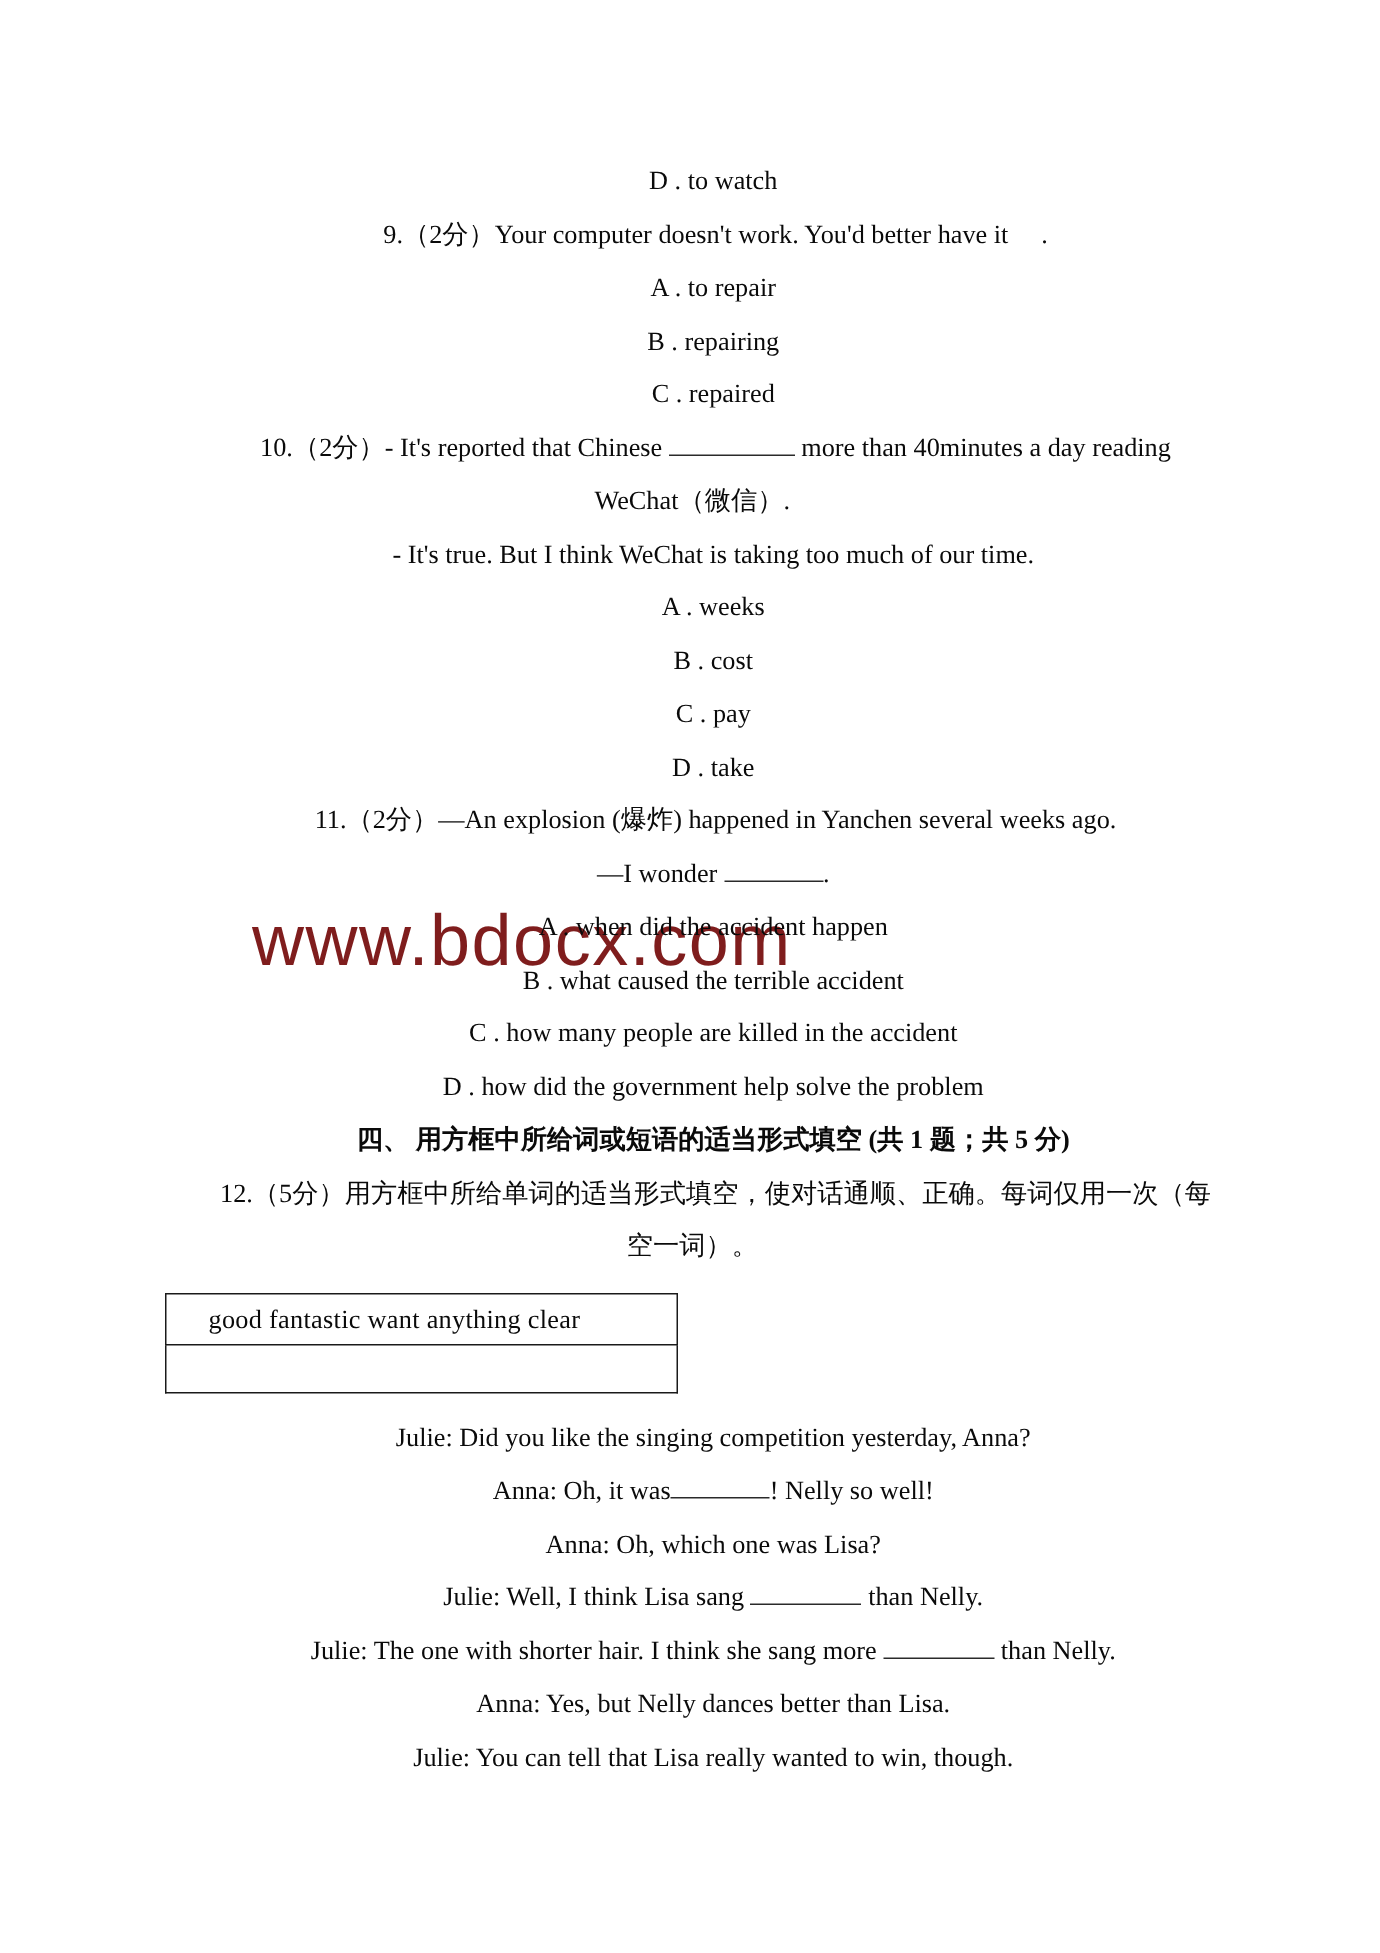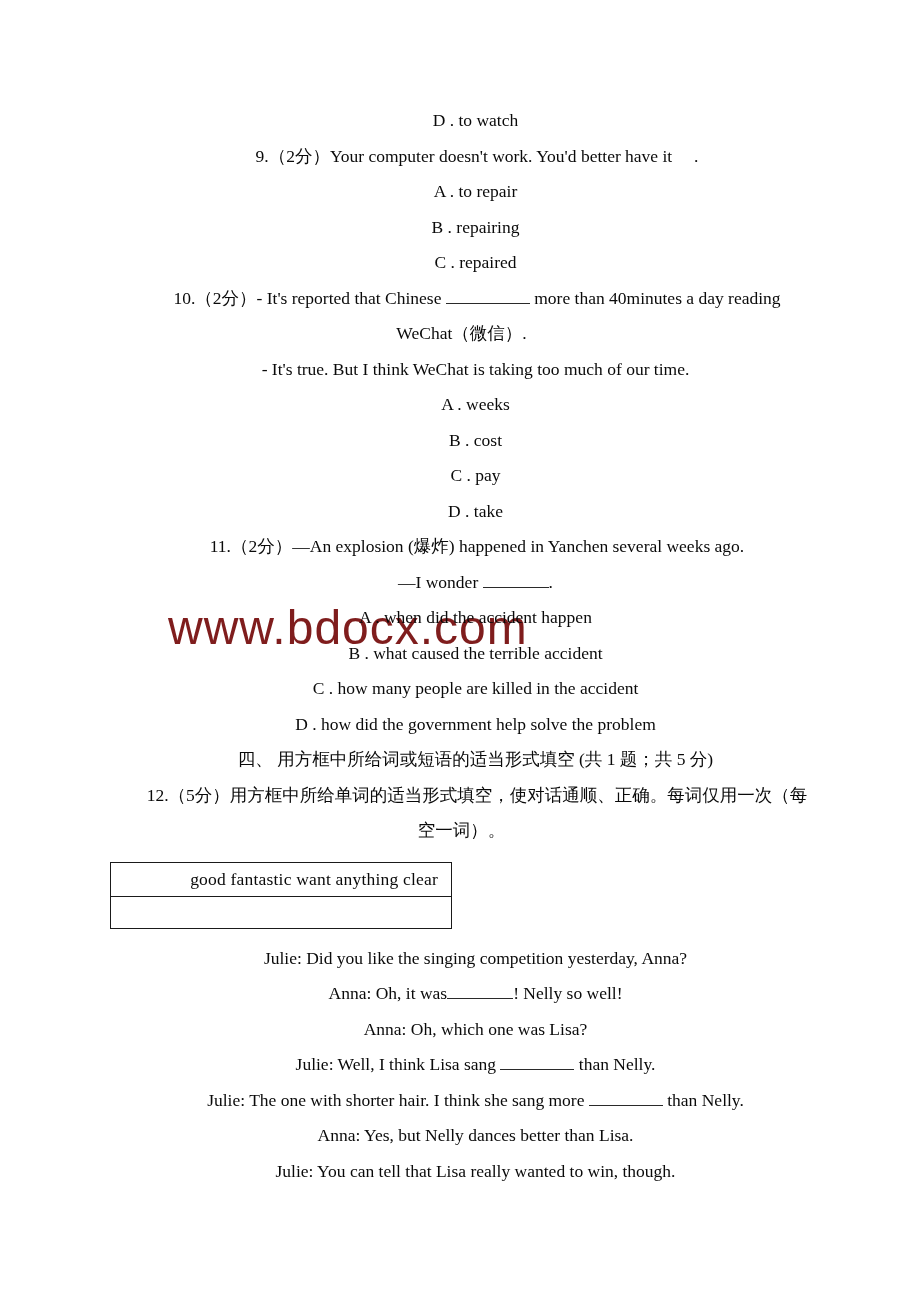--- a/index.html
+++ b/index.html
@@ -56,43 +56,44 @@
   .q {
     padding-left: 115px;
     text-indent: 31px;
   }
   .dlg {
     padding-left: 143px;
   }
   .sect {
     padding-left: 112px;
     text-indent: 31px;
+    font-weight: bold;
   }
   .cn {
     font-family: "Liberation Serif", "DejaVu Serif", serif;
   }
   .spacer-12 { height: 12px; }
 
   
   #wordbox {
     margin: 13px 0 0 110px;
     width: 342px;
     border-collapse: collapse;
     table-layout: fixed;
   }
   #wordbox td {
     border: 1.3px solid #1a1a1a;
     padding: 0;
     vertical-align: middle;
   }
   #wordbox td.words {
     height: 33px;
-    text-align: right;
+    text-align: left;
     font-size: 17.5px;
-    padding: 0 13px 0 28px;
+    padding: 0 0 0 28px;
     letter-spacing: 0.2px;
   }
   #wordbox td.blankrow {
     height: 31px;
     border-top: 1.3px solid #8a8a8a;
   }
   .blank {
     display: inline-block;
     border-bottom: 1.1px solid #2a2a2a;
     vertical-align: baseline;

